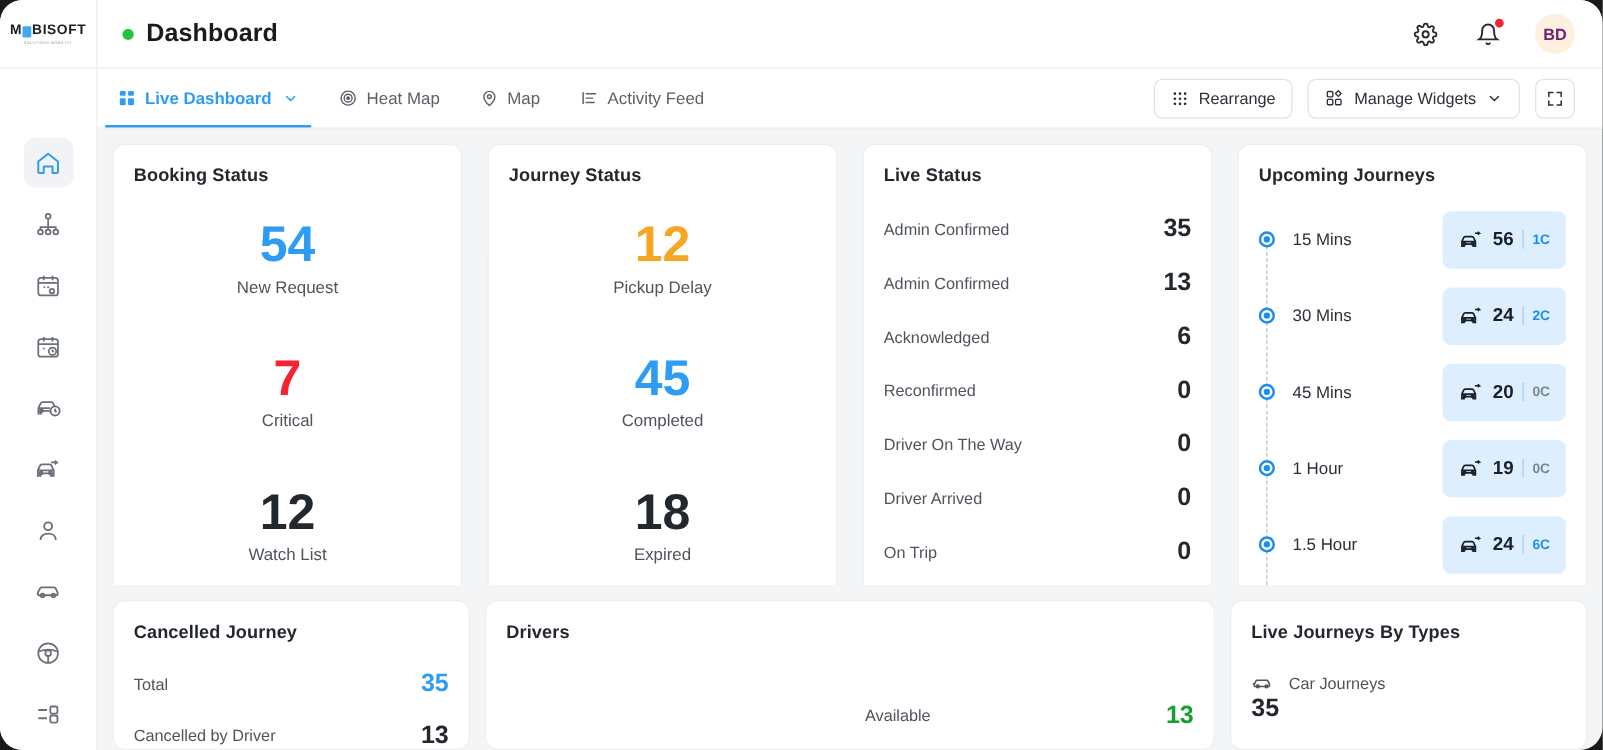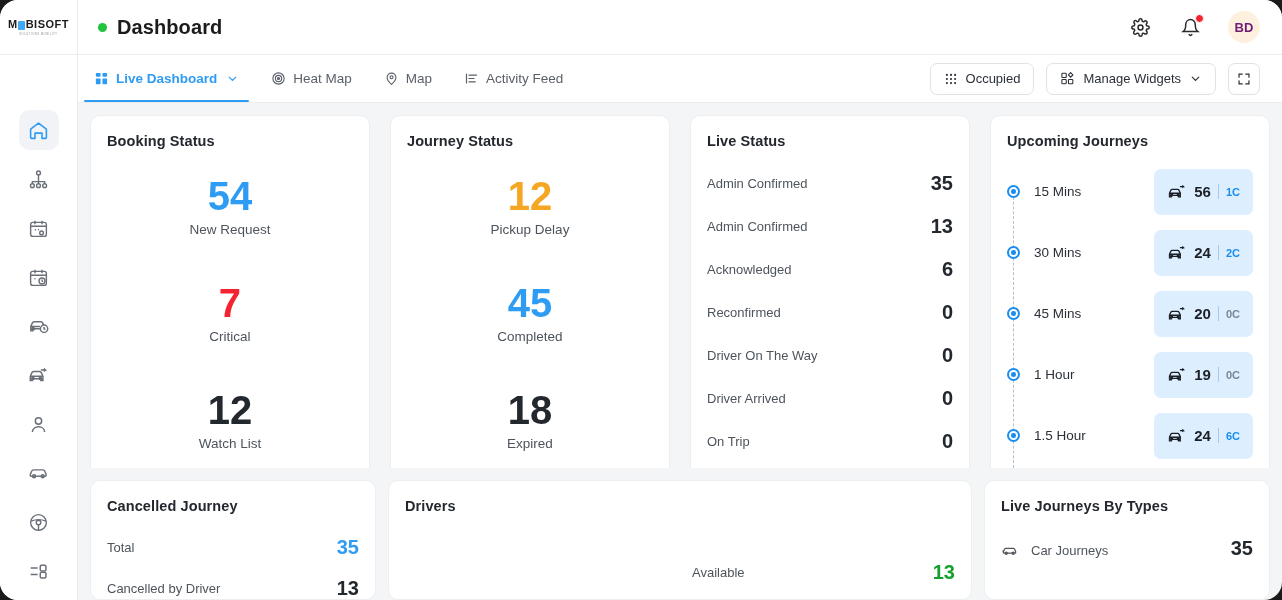--- a/index.html
+++ b/index.html
@@ -188,22 +188,22 @@
 
   
   .grid-row2 {
     display: grid; grid-template-columns: repeat(4, 1fr);
     gap: 12px; padding: 0 12px; margin-top: 12px;
     flex: 0 0 auto; height: 120px;
   }
   .card.compact { padding: 17px 16px 0 16px; }
   .kv-row.tight { padding: 9px 0; }
   .type-row {
-    display: flex; align-items: flex-end; justify-content: space-between;
-    padding: 10px 0; font-size: 13px; color: #4e545c;
+    display: flex; align-items: flex-start; justify-content: space-between;
+    padding: 10px 0; font-size: 13px; color: #4e545c; flex-direction: column;
   }
   .type-left { display: flex; align-items: center; gap: 11px; }
   svg { display: block; }
 </style>
 </head>
 <body>
 
 <div class="app">
 
   <div class="header">
@@ -371,21 +371,21 @@
               <circle cx="5" cy="5" r="1.8"></circle>
                 <circle cx="12" cy="5" r="1.8"></circle>
                 <circle cx="19" cy="5" r="1.8"></circle>
               <circle cx="5" cy="12" r="1.8"></circle>
                 <circle cx="12" cy="12" r="1.8"></circle>
                 <circle cx="19" cy="12" r="1.8"></circle>
               <circle cx="5" cy="19" r="1.8"></circle>
                 <circle cx="12" cy="19" r="1.8"></circle>
                 <circle cx="19" cy="19" r="1.8"></circle>
             </svg>
-            <span>Occupied</span>
+            <span>Rearrange</span>
           </div>
 
           <div class="pill">
             <svg width="15" height="15" viewBox="0 0 24 24" fill="none" stroke="currentColor" stroke-width="1.7">
               <rect x="3" y="3.5" width="7" height="7" rx="1.2"></rect>
                 <rect x="3" y="13.5" width="7" height="7" rx="1.2"></rect>
               <rect x="13.5" y="13.5" width="7" height="7" rx="1.2"></rect>
                 <path d="M17 2.6l3.6 3.6L17 9.8 13.4 6.2z"></path>
             </svg>
             <span>Manage Widgets</span>

